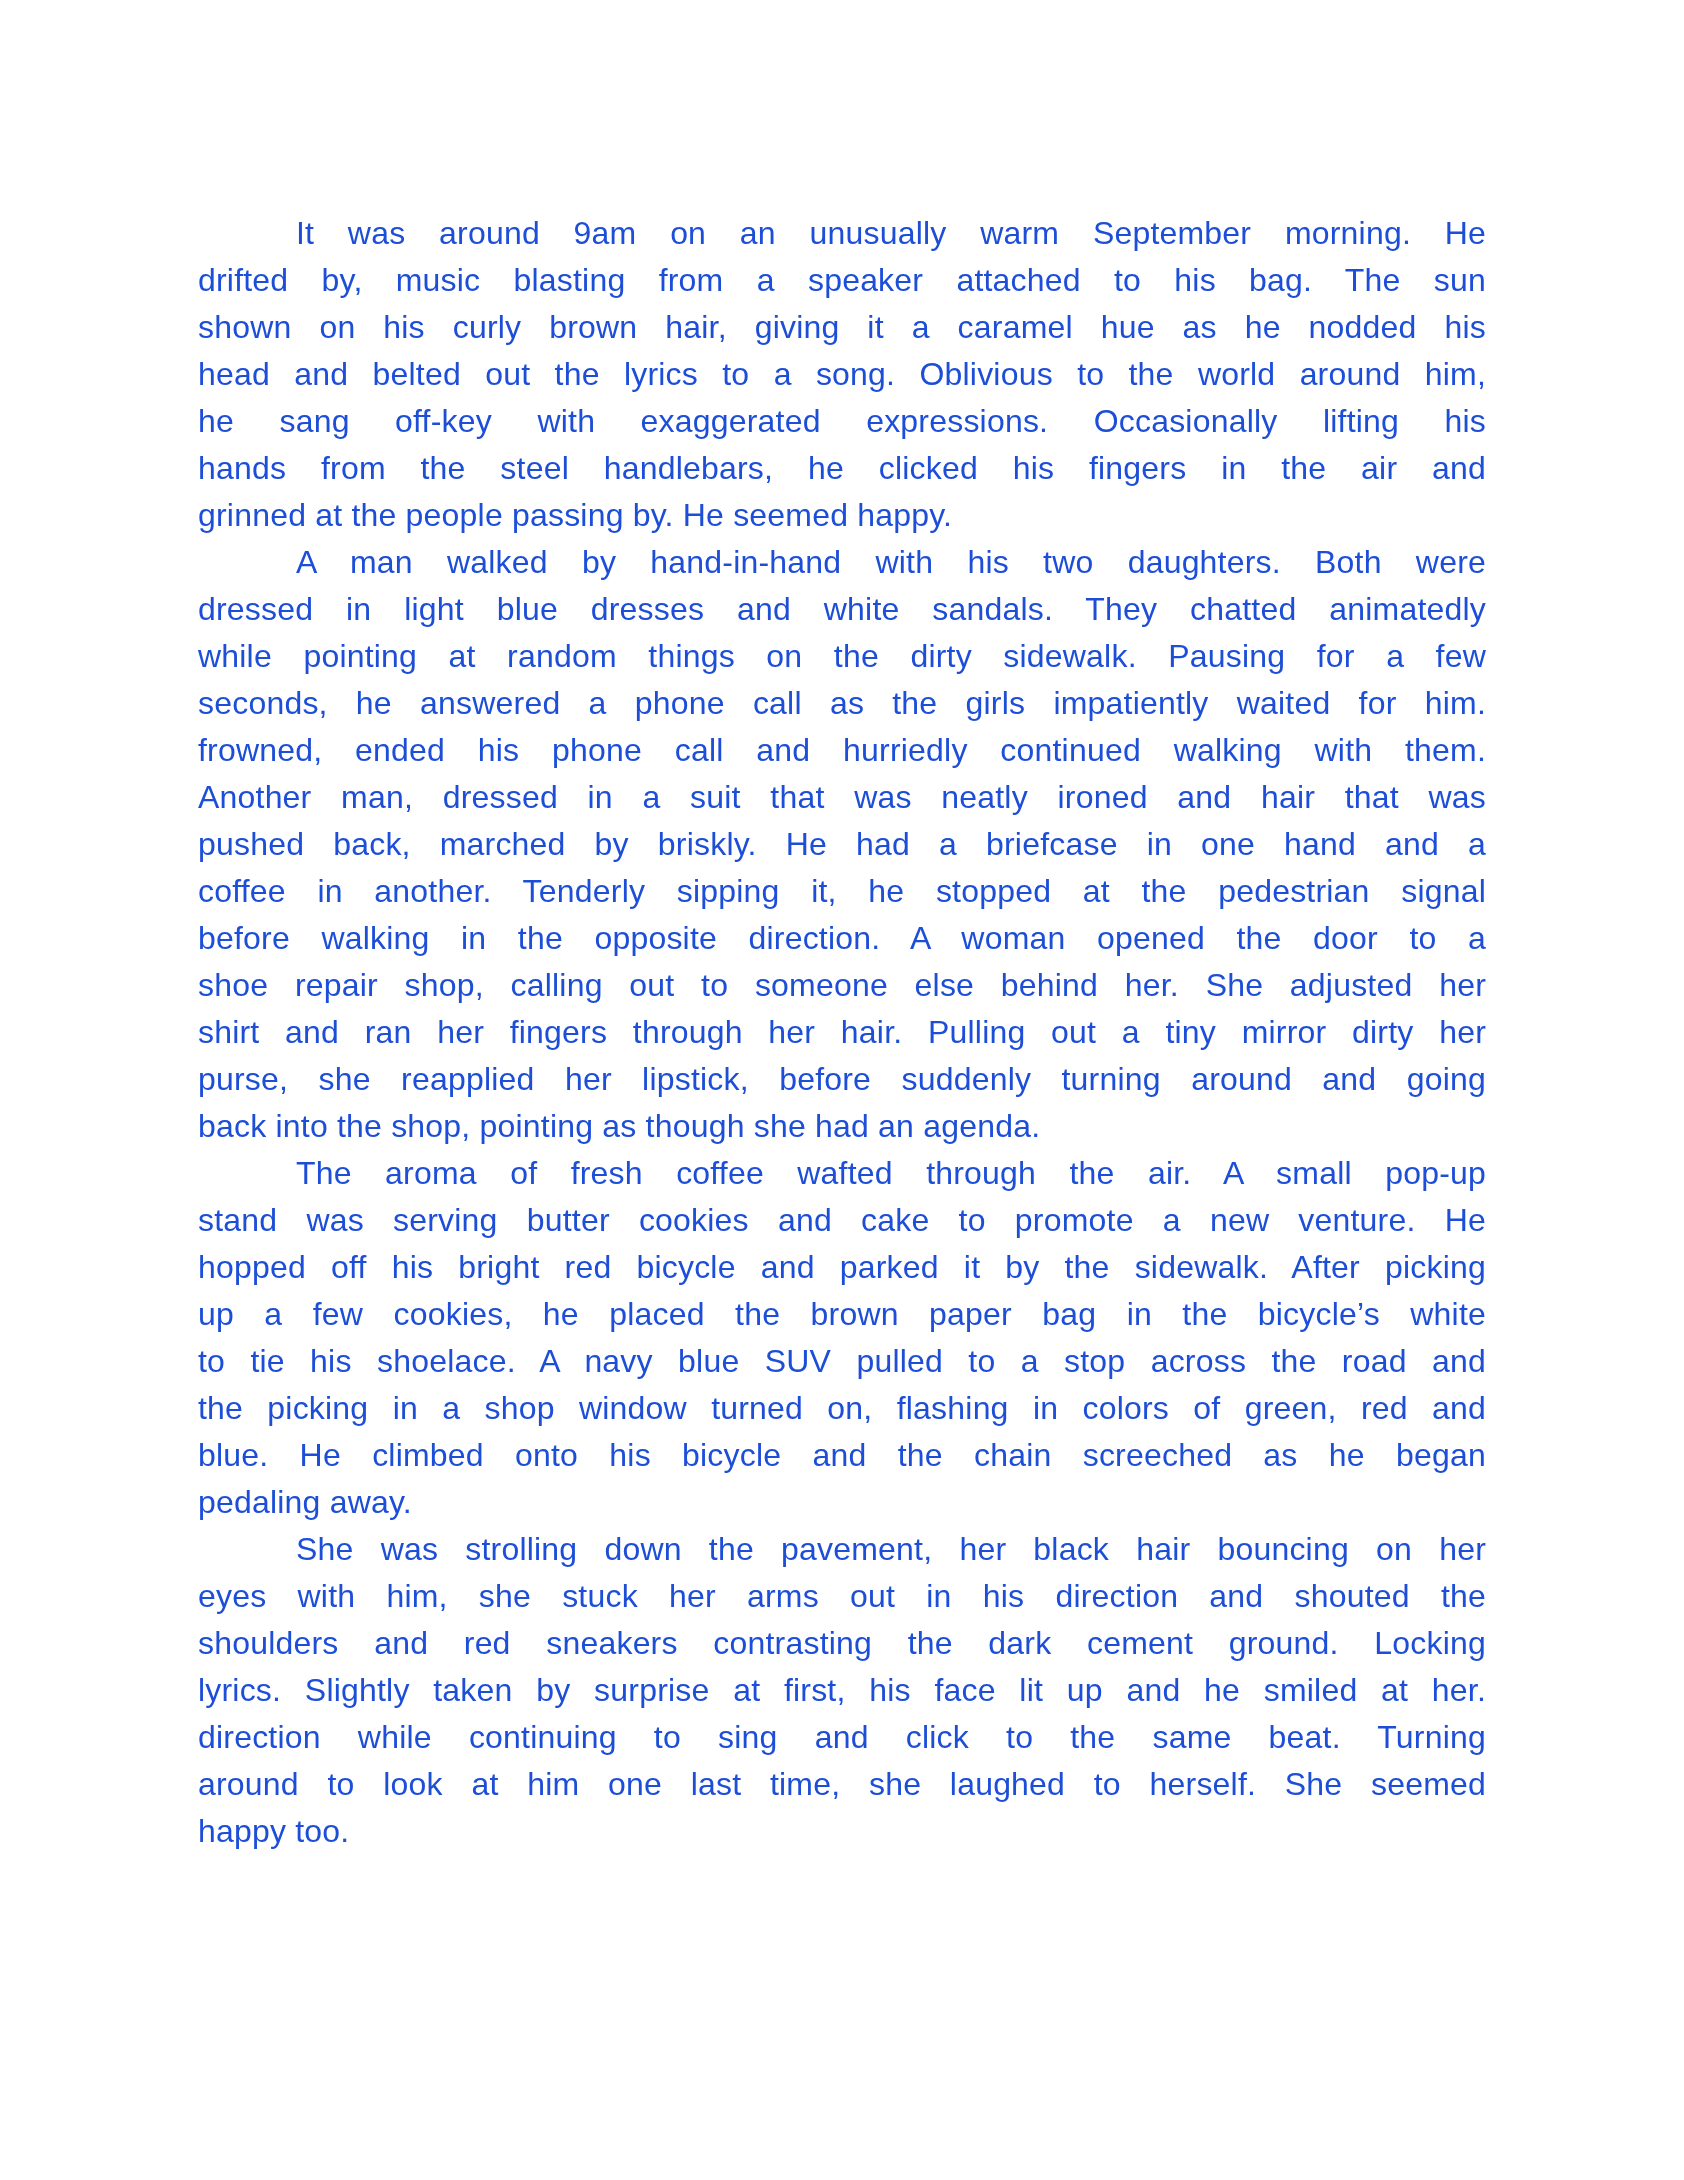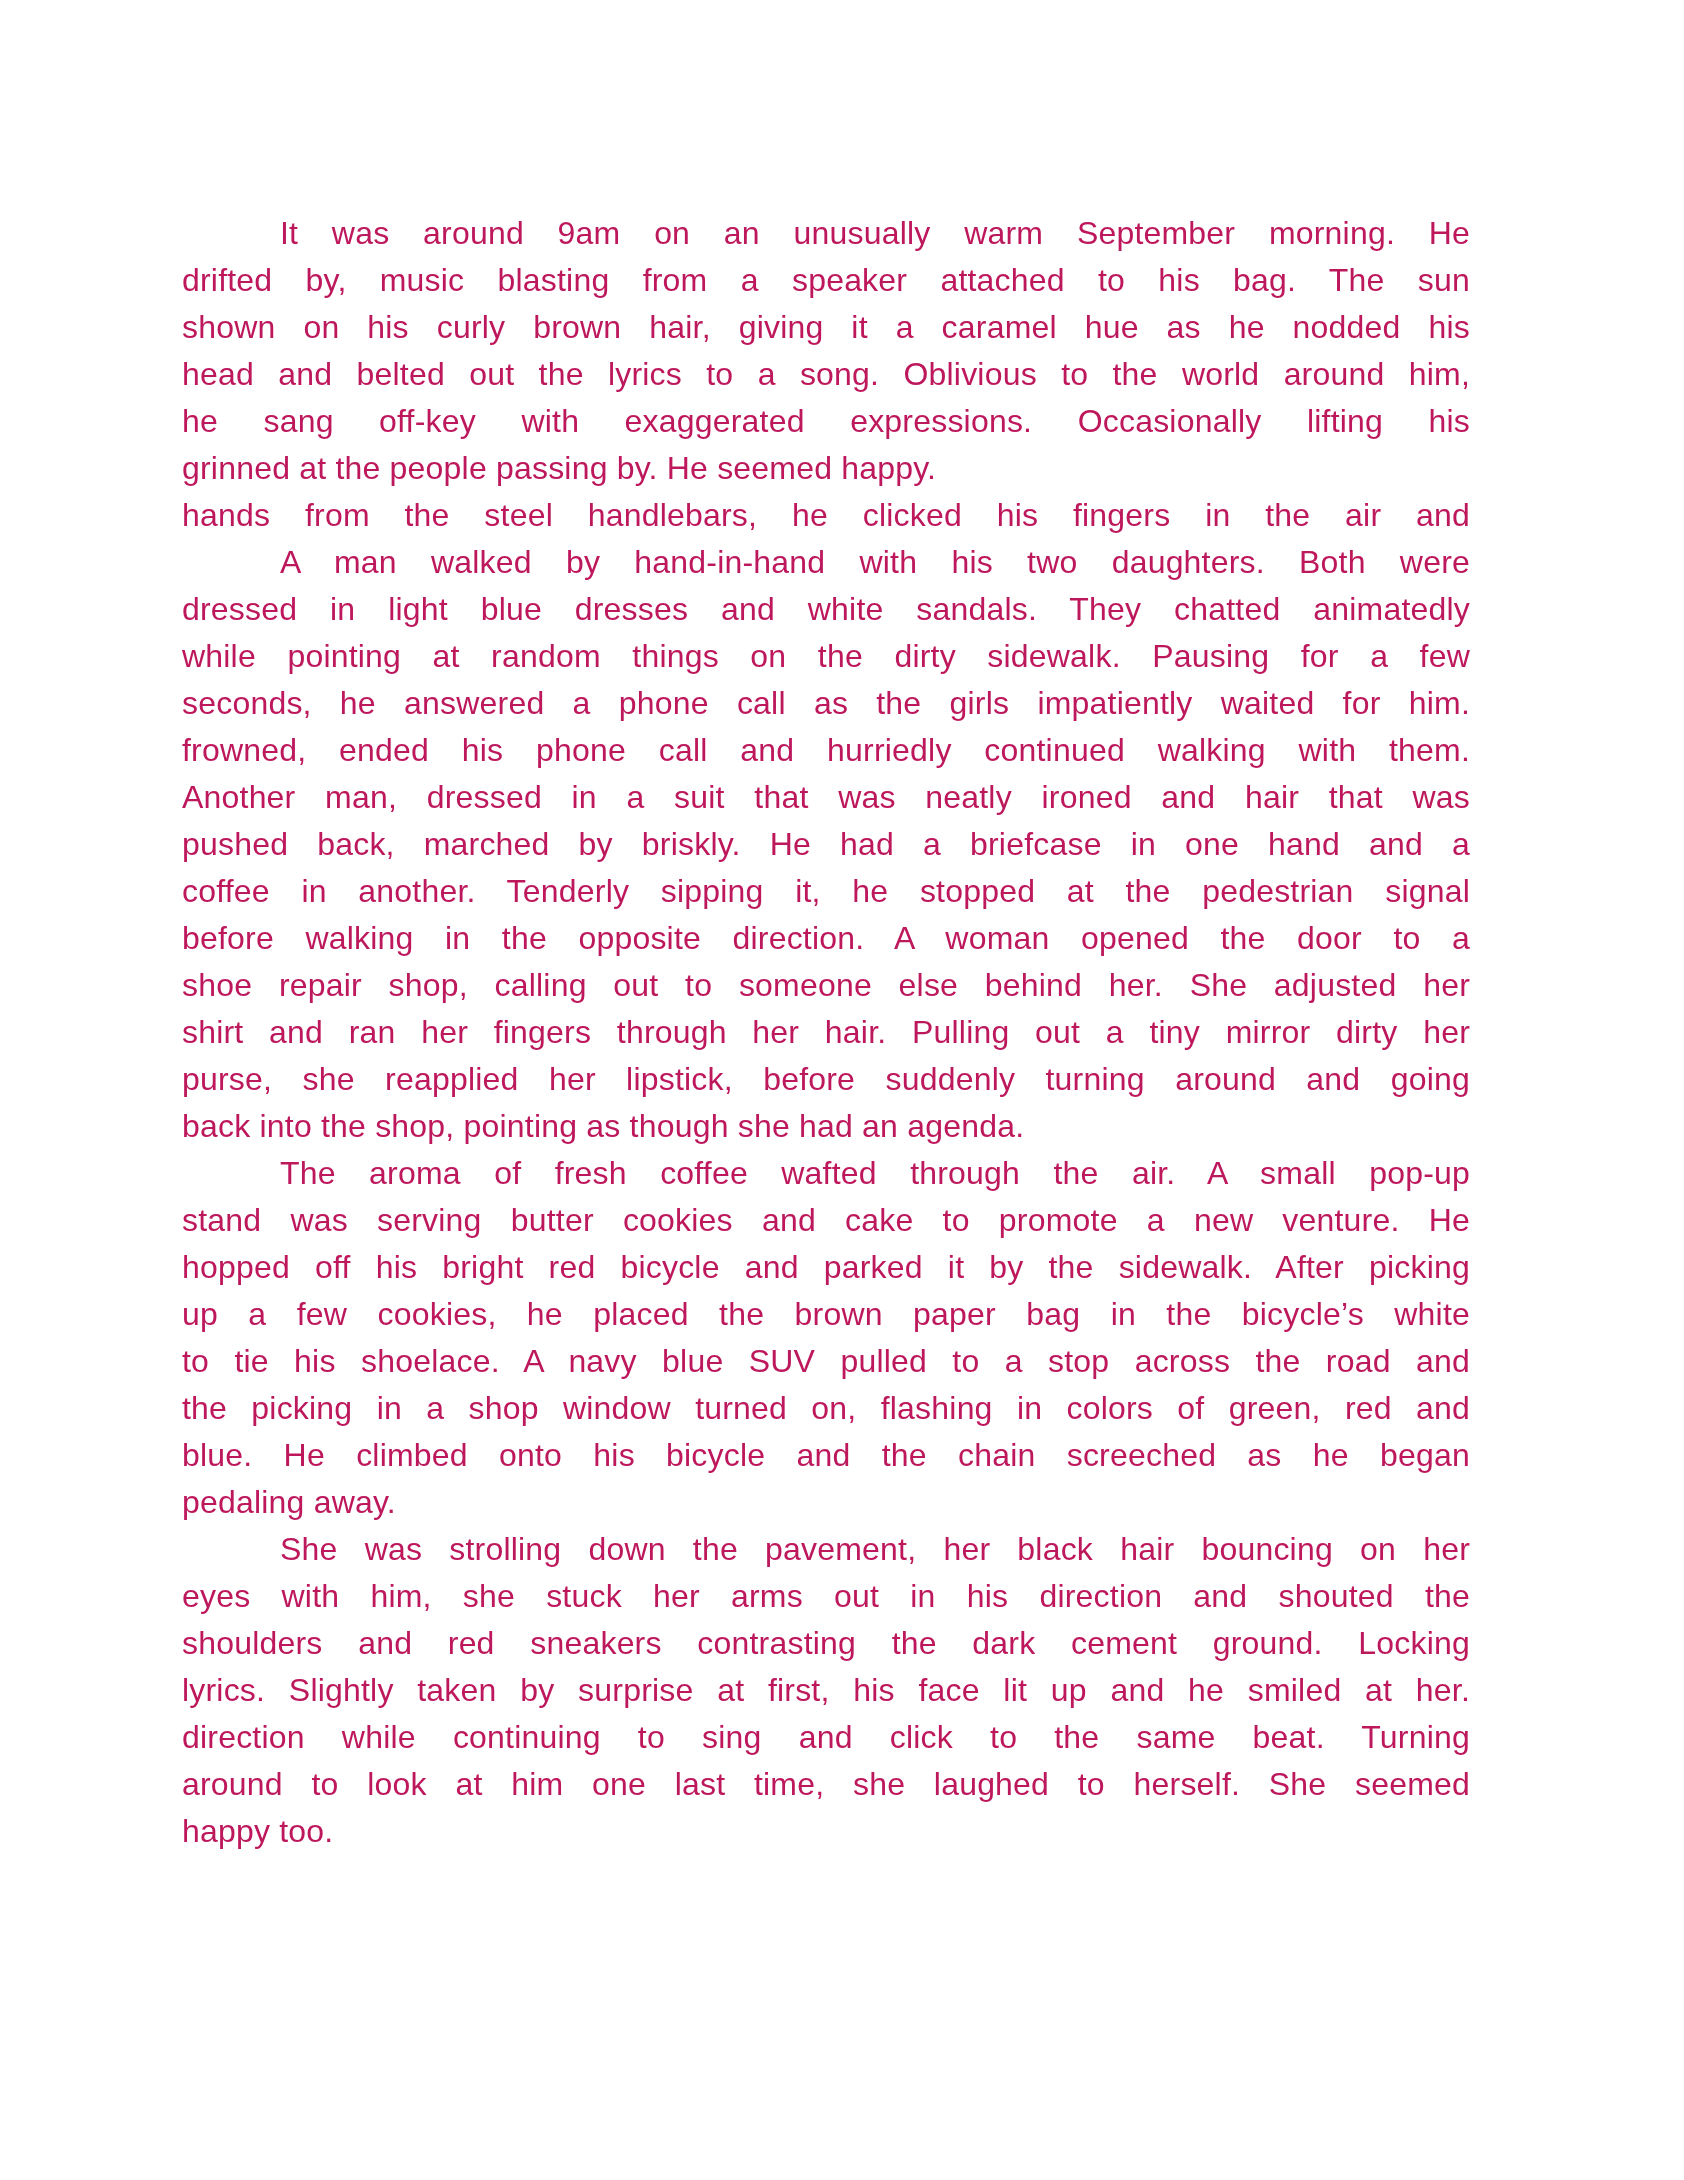--- a/index.html
+++ b/index.html
@@ -10,26 +10,26 @@
   .page {
     position: relative;
     width: 1685px;
     height: 2181px;
     background: #ffffff;
     overflow: hidden;
     font-family: "Liberation Sans", "DejaVu Sans", sans-serif;
   }
   .text-block {
     position: absolute;
-    left: 182px;
+    left: 198px;
     top: 210px;
     width: 1288px;
     font-size: 32px;
     line-height: 47px;
-    color: #be185d;
+    color: #1d4ed8;
     letter-spacing: 0.2px;
   }
   .paragraph {
     margin: 0;
     padding: 0;
   }
   
   .line {
     height: 47px;
     overflow: hidden;
@@ -56,22 +56,22 @@
 <body>
 
 <div class="page">
   <div class="text-block" id="text-block">
       <div class="paragraph">
         <div class="line first">It was around 9am on an unusually warm September morning. He</div>
         <div class="line">drifted by, music blasting from a speaker attached to his bag. The sun</div>
         <div class="line">shown on his curly brown hair, giving it a caramel hue as he nodded his</div>
         <div class="line">head and belted out the lyrics to a song. Oblivious to the world around him,</div>
         <div class="line">he sang off-key with exaggerated expressions. Occasionally lifting his</div>
+        <div class="line">hands from the steel handlebars, he clicked his fingers in the air and</div>
         <div class="line last">grinned at the people passing by. He seemed happy.</div>
-        <div class="line">hands from the steel handlebars, he clicked his fingers in the air and</div>
       </div>
       <div class="paragraph">
         <div class="line first">A man walked by hand-in-hand with his two daughters. Both were</div>
         <div class="line">dressed in light blue dresses and white sandals. They chatted animatedly</div>
         <div class="line">while pointing at random things on the dirty sidewalk. Pausing for a few</div>
         <div class="line">seconds, he answered a phone call as the girls impatiently waited for him.</div>
         <div class="line">frowned, ended his phone call and hurriedly continued walking with them.</div>
         <div class="line">Another man, dressed in a suit that was neatly ironed and hair that was</div>
         <div class="line">pushed back, marched by briskly. He had a briefcase in one hand and a</div>
         <div class="line">coffee in another. Tenderly sipping it, he stopped at the pedestrian signal</div>

